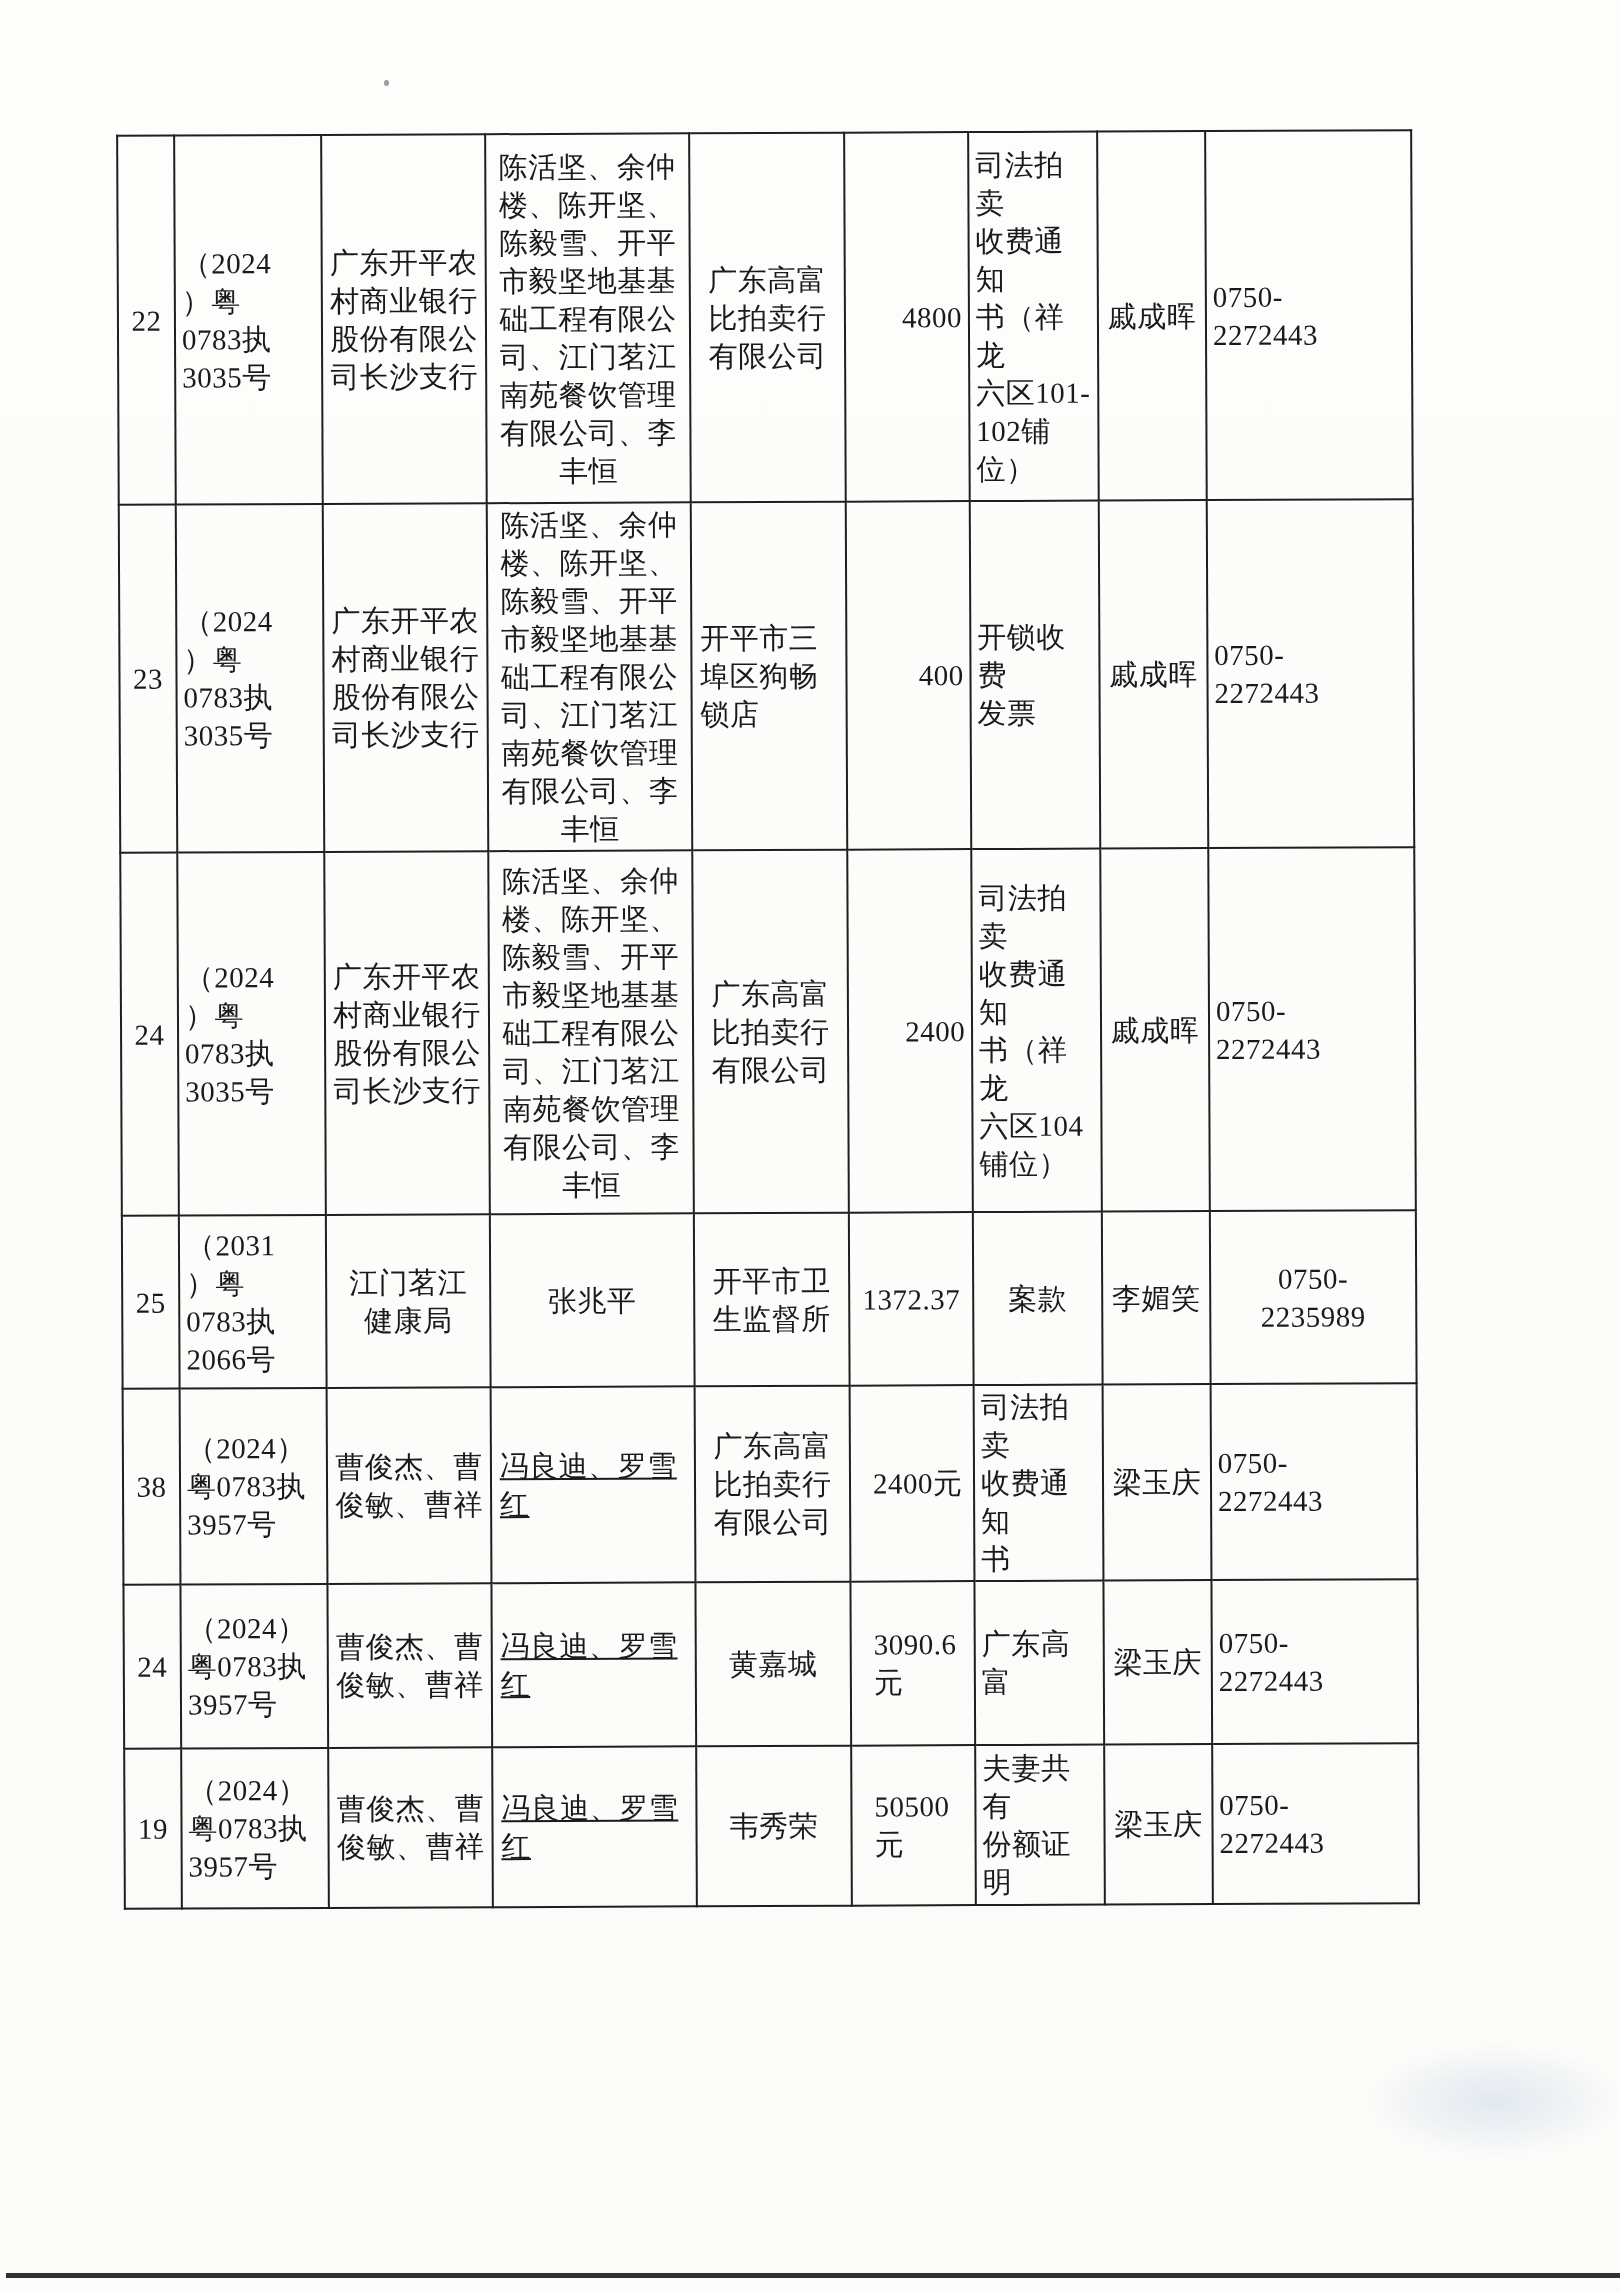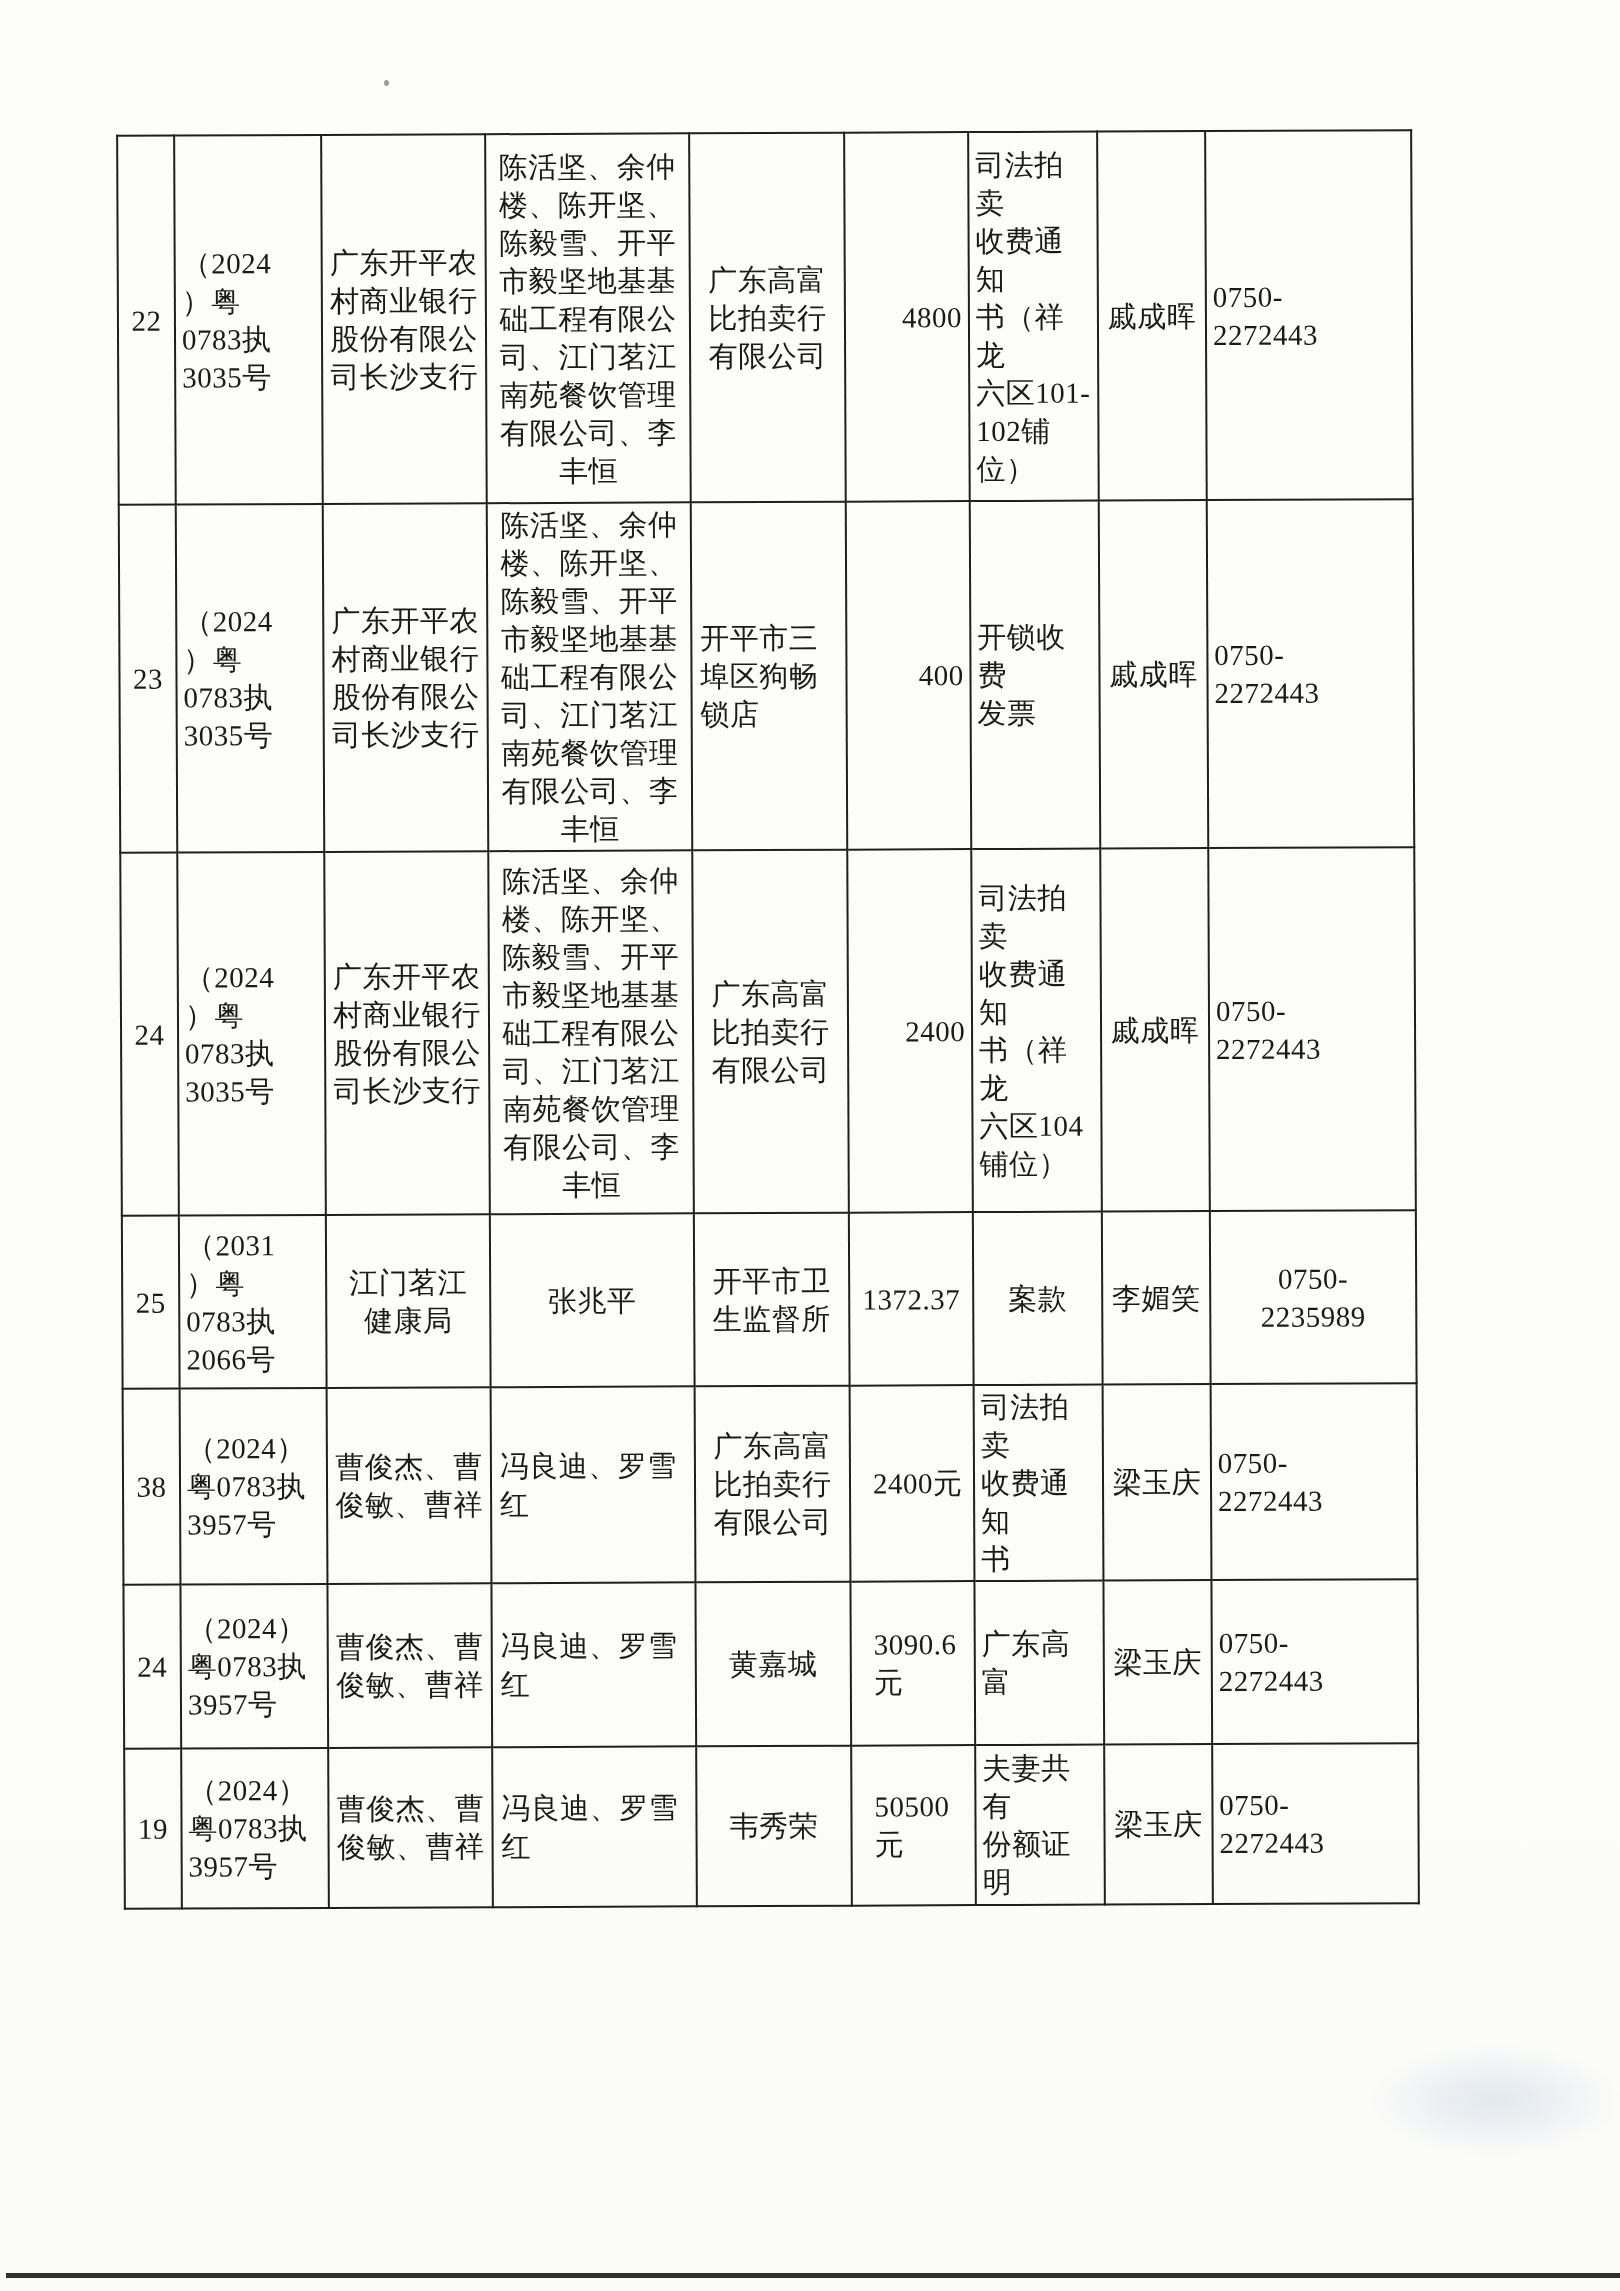--- a/index.html
+++ b/index.html
@@ -39,21 +39,21 @@
   td.c2{text-align:left;padding-left:9.8px;}
   td.c3{text-align:center;}
   td.c4{text-align:center;}
   td.c5{text-align:center;}
   td.c6{text-align:right;padding-right:7.8px;}
   td.c7{text-align:left;padding-left:7.8px;}
   td.c8{text-align:center;}
   td.c9{text-align:left;padding-left:11.8px;}
   
   tr.r25 td.c6,tr.r25 td.c7,tr.r25 td.c9{text-align:center;padding-left:2px;padding-right:2px;}
-  tr.r26 td.c4,tr.r27 td.c4,tr.r28 td.c4{text-align:left;padding-left:7.8px;}
+  tr.r26 td.c4,tr.r27 td.c4,tr.r28 td.c4{text-align:left;padding-left:7.8px;text-decoration:underline;}
   tr.r23 td.c5{text-align:left;padding-left:7.8px;}
   tr.r26 td.c6,tr.r27 td.c6,tr.r28 td.c6{text-align:left;padding-left:22px;margin-left:43px;}
   
   .scan-bottom-line{
     position:absolute;left:5.9px;top:2273px;width:1614px;height:4.9px;
     background:#303030;
   }
   .smudge{
     position:absolute;left:1367px;top:2044px;width:255px;height:113px;
     background:radial-gradient(ellipse at center, rgba(158,184,214,0.28) 0%, rgba(158,184,214,0.0) 70%);

